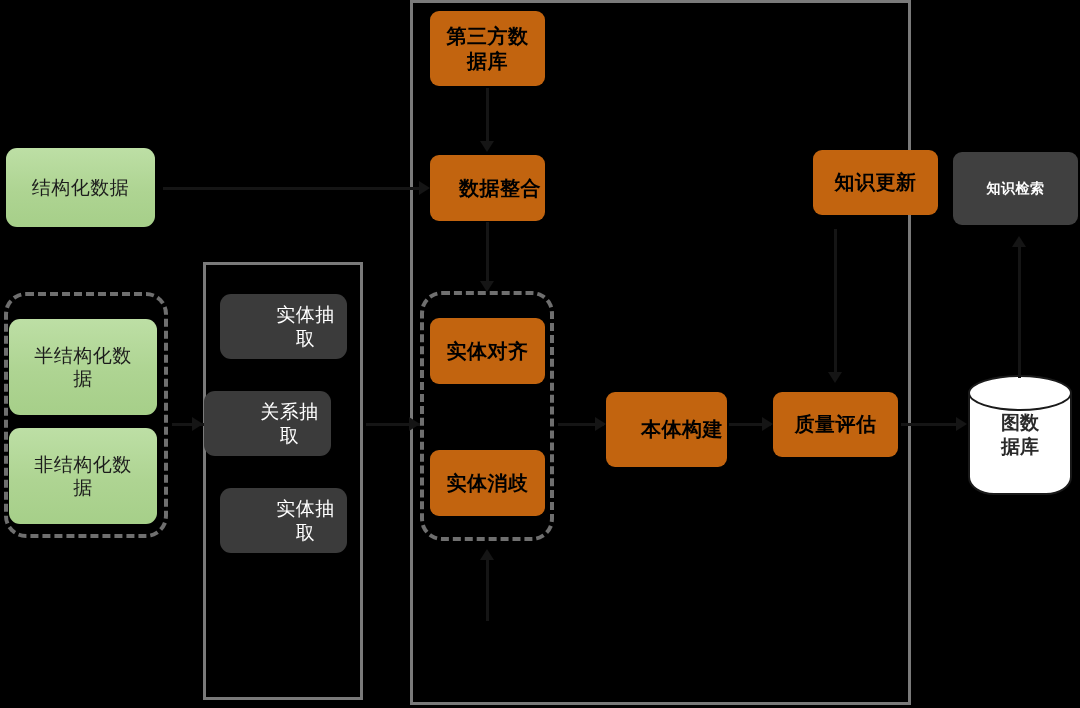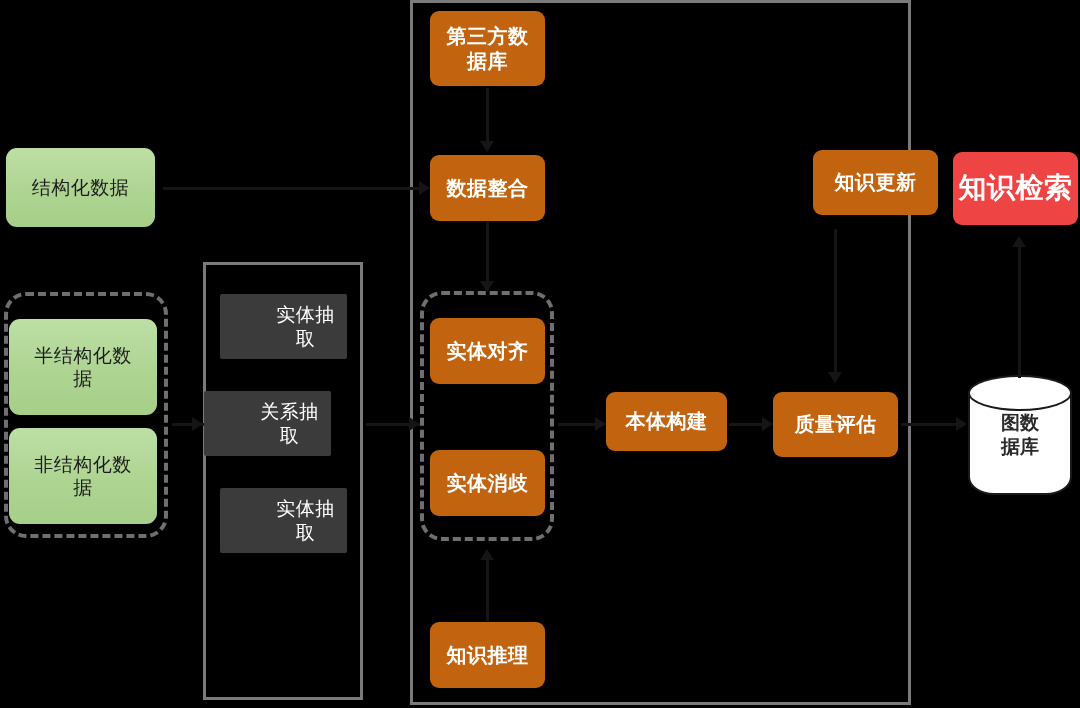--- a/index.html
+++ b/index.html
@@ -41,34 +41,34 @@
     color:#1c1c1c;
     font-size:19px;
     font-weight:400;
     border-radius:11px;
   }
   .grey{
     background:#3b3b3b;
     color:#ffffff;
     font-size:19px;
     font-weight:400;
-    border-radius:2px;
+    border-radius:11px;
     padding-left:44px;
   }
   .orange{
     background:#c2640f;
-    color:#ffffff;
+    color:#000000;
     font-size:20px;
     font-weight:700;
     border-radius:9px;
   }
   .navy{
-    background:#ef4444;
+    background:#404040;
     color:#ffffff;
-    font-size:28px;
+    font-size:14px;
     font-weight:700;
     border-radius:9px;
   }
 
   
   .cylinder{
     position:absolute;
   }
   .cyl-body{
     position:absolute;left:0;top:18px;width:100%;height:calc(100% - 36px);
@@ -147,37 +147,34 @@
 
   <div class="node grey" style="left:220px;top:488px;width:127px;height:65px;">
     <span>实体抽取</span>
   </div>
 
   <div class="node orange" style="left:430px;top:11px;width:115px;height:75px;white-space:pre-line;">
     <span>第三方数
 据库</span>
   </div>
 
-  <div class="node orange" style="left:430px;top:155px;width:115px;height:66px;">
+  <div class="node orange" style="left:430px;top:155px;width:115px;height:66px;justify-content:flex-end;">
     <span>数据整合</span>
   </div>
 
   <div class="node orange" style="left:430px;top:318px;width:115px;height:66px;text-align:right;">
     <span>实体对齐</span>
   </div>
 
   <div class="node orange" style="left:430px;top:450px;width:115px;height:66px;">
     <span>实体消歧</span>
   </div>
 
-  <div class="node orange" style="left:430px;top:622px;width:115px;height:66px;">
-    <span>知识推理</span>
-  </div>
-
-  <div class="node orange" style="left:606px;top:392px;width:121px;height:59px;">
+
+  <div class="node orange" style="left:606px;top:392px;width:121px;height:75px;justify-content:flex-end;">
     <span>本体构建</span>
   </div>
 
   <div class="node orange" style="left:813px;top:150px;width:125px;height:65px;">
     <span>知识更新</span>
   </div>
 
   <div class="node orange" style="left:773px;top:392px;width:125px;height:65px;">
     <span>质量评估</span>
   </div>

